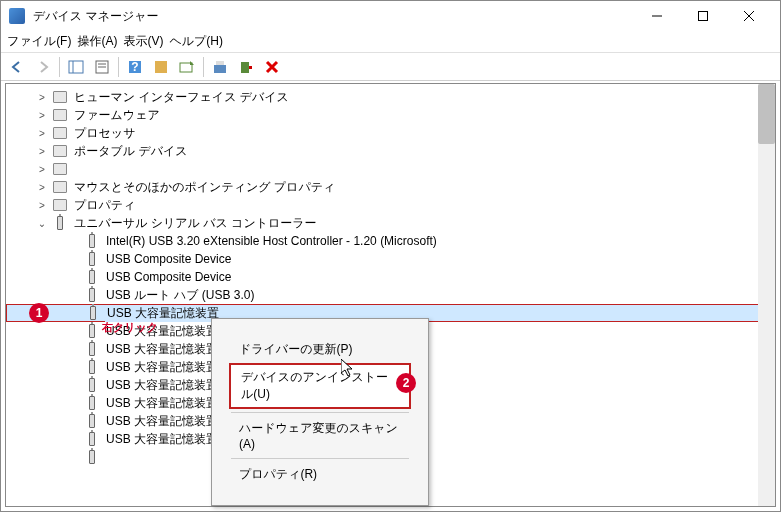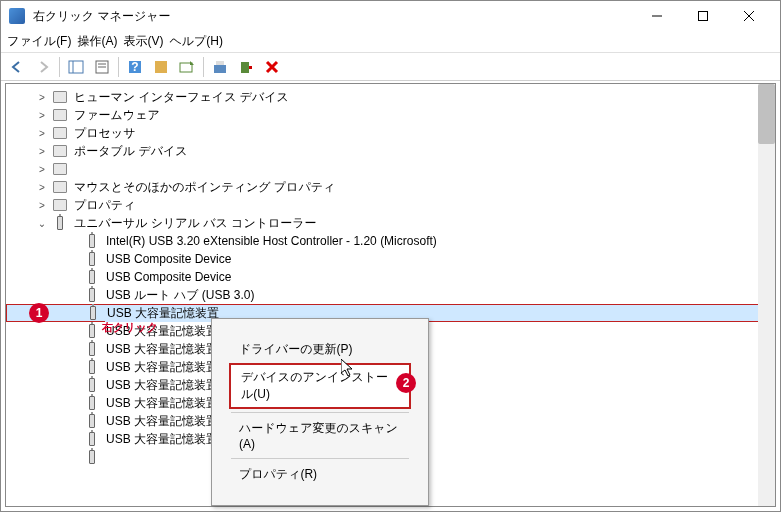--- a/index.html
+++ b/index.html
@@ -36,21 +36,21 @@
 .rc-label { position: absolute; left: 84px; top: 319px; color: #d4002a; font-weight: bold; font-size: 11px; z-index: 15; margin-left: 17px; }
 .cursor { position: absolute; left: 340px; top: 358px; z-index: 30; }
 .ico-generic { width:14px; height:12px; background:#e8e8e8; border:1px solid #888; border-radius:1px; }
 .ico-usb { width:6px; height:14px; background:#ddd; border:1px solid #666; border-radius:1px; position:relative; }
 .ico-usb::before { content:""; position:absolute; top:-3px; left:1px; width:2px; height:2px; background:#999; }
 </style>
 </head>
 <body>
 
 <div class="titlebar">
-  <div class="titlebar-title">右クリック マネージャー</div>
+  <div class="titlebar-title">デバイス マネージャー</div>
   <div class="win-btns">
     <div class="win-btn">
         <svg viewBox="0 0 10 10">
           <line x1="0" y1="5" x2="10" y2="5" stroke="#000"></line>
         </svg>
       </div>
     <div class="win-btn">
         <svg viewBox="0 0 10 10">
           <rect x="0.5" y="0.5" width="9" height="9" fill="none" stroke="#000"></rect>
         </svg>

